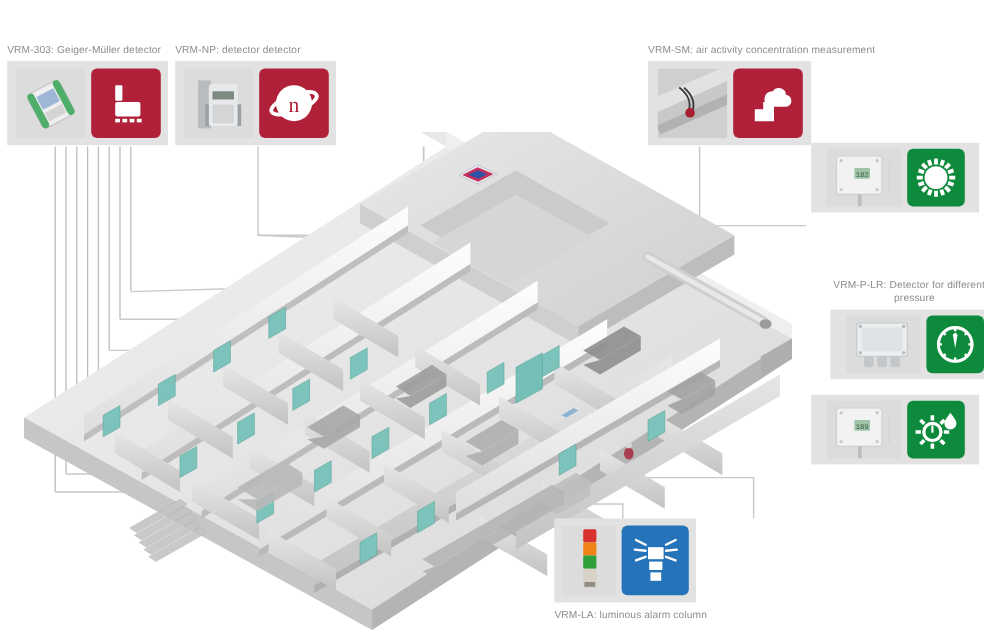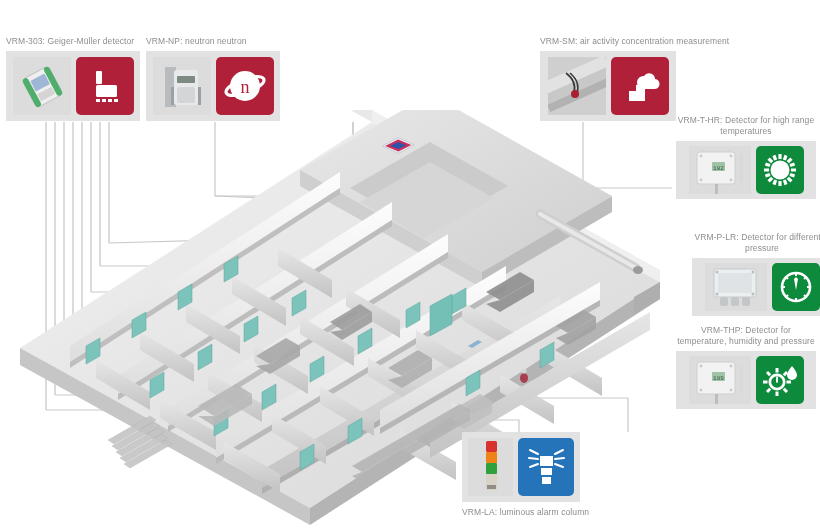--- a/index.html
+++ b/index.html
@@ -300,21 +300,21 @@
           <rect x="11" y="33" width="4" height="3"></rect>
           <rect x="17" y="33" width="4" height="3"></rect>
           <rect x="23" y="33" width="4" height="3"></rect>
           <rect x="29" y="33" width="4" height="3"></rect>
         </svg>
       </div>
     </div>
   </div>
 
   <div class="card" style="left:146px;top:36px;width:134px;">
-    <div class="card-label">VRM-NP: neutron neutron</div>
+    <div class="card-label">VRM-NP: detector detector</div>
     <div class="card-tiles" style="width:134px;height:70px;margin-top:4px;">
       <div class="photo" style="width:58px;height:58px;">
         <svg width="58" height="58" viewBox="0 0 58 58">
           <rect width="58" height="58" fill="#dcdcdc"></rect>
           <rect x="12" y="10" width="11" height="40" fill="#b9bcbf"></rect>
           <rect x="21" y="13" width="24" height="35" rx="3" fill="#e8e9ea"></rect>
           <rect x="24" y="19" width="18" height="7" rx="1" fill="#7d8a82"></rect>
           <rect x="24" y="30" width="18" height="16" rx="2" fill="#d3d5d6"></rect>
           <rect x="18" y="30" width="3" height="18" fill="#9aa0a4"></rect>
           <rect x="45" y="30" width="3" height="18" fill="#9aa0a4"></rect>
@@ -350,21 +350,20 @@
       <div class="tile" style="width:58px;height:58px;background:#B02038;">
         <svg width="42" height="42" viewBox="0 0 42 42" fill="#fff">
           <path d="M25 11 a6 6 0 0 1 11 3 a5 5 0 0 1 -1 10 H24 a6 6 0 0 1 1 -13 Z"></path>
           <path d="M10 36 V26 h7 V20 h9 v16 Z"></path>
         </svg>
       </div>
     </div>
   </div>
 
   <div class="card" style="left:676px;top:115px;width:140px;">
-    <div class="card-label wrap">VRM-T-HR: Detector for high range temperatures</div>
     <div class="card-tiles" style="width:140px;height:58px;margin-top:4px;">
       <div class="photo" style="width:62px;height:48px;">
         <svg width="62" height="48" viewBox="0 0 62 48">
           <rect width="62" height="48" fill="#dcdcdc"></rect>
           <rect x="8" y="6" width="38" height="32" rx="3" fill="#f2f2f2" stroke="#cfcfcf"></rect>
           <rect x="23" y="16" width="13" height="9" rx="1" fill="#9ec3a6"></rect>
           <text x="29.5" y="23.5" text-anchor="middle" font-size="6" font-family="Liberation Mono, monospace" fill="#3b5a42">182</text>
           <circle cx="12" cy="10" r="1.4" fill="#c9c9c9"></circle>
           <circle cx="42" cy="10" r="1.4" fill="#c9c9c9"></circle>
           <circle cx="12" cy="34" r="1.4" fill="#c9c9c9"></circle>
@@ -431,21 +430,20 @@
             <line x1="8.4" y1="29.6" x2="11" y2="27"></line>
             <line x1="27" y1="11" x2="29.6" y2="8.4"></line>
           </g>
           <path d="M19 22 L17 11 L19 9 L21 11 Z" fill="#fff"></path>
         </svg>
       </div>
     </div>
   </div>
 
   <div class="card" style="left:676px;top:325px;width:140px;">
-    <div class="card-label wrap">VRM-THP: Detector for temperature, humidity and pressure</div>
     <div class="card-tiles" style="width:140px;height:58px;margin-top:4px;">
       <div class="photo" style="width:62px;height:48px;">
         <svg width="62" height="48" viewBox="0 0 62 48">
           <rect width="62" height="48" fill="#dcdcdc"></rect>
           <rect x="8" y="6" width="38" height="32" rx="3" fill="#f2f2f2" stroke="#cfcfcf"></rect>
           <rect x="23" y="16" width="13" height="9" rx="1" fill="#9ec3a6"></rect>
           <text x="29.5" y="23.5" text-anchor="middle" font-size="6" font-family="Liberation Mono, monospace" fill="#3b5a42">189</text>
           <circle cx="12" cy="10" r="1.4" fill="#c9c9c9"></circle>
           <circle cx="42" cy="10" r="1.4" fill="#c9c9c9"></circle>
           <circle cx="12" cy="34" r="1.4" fill="#c9c9c9"></circle>

